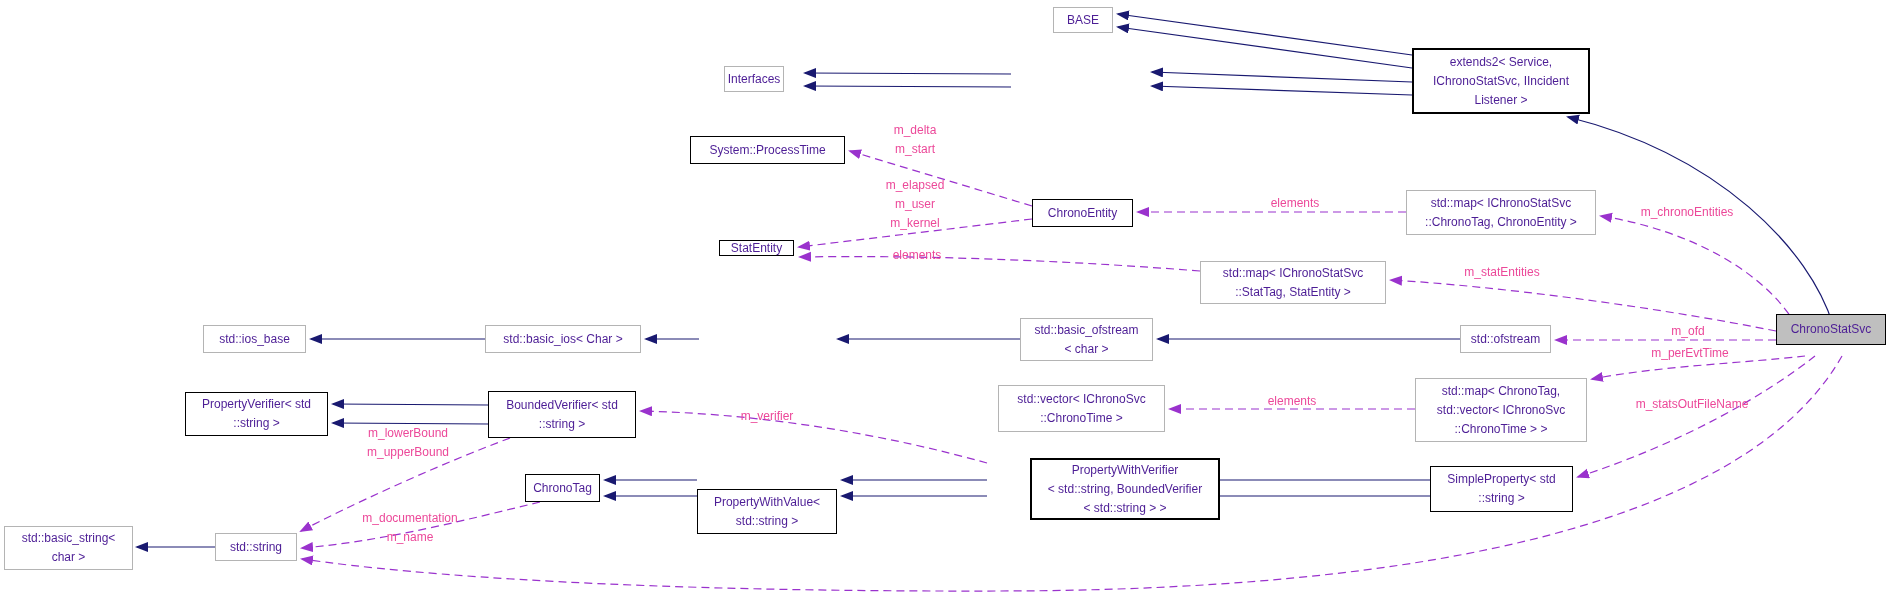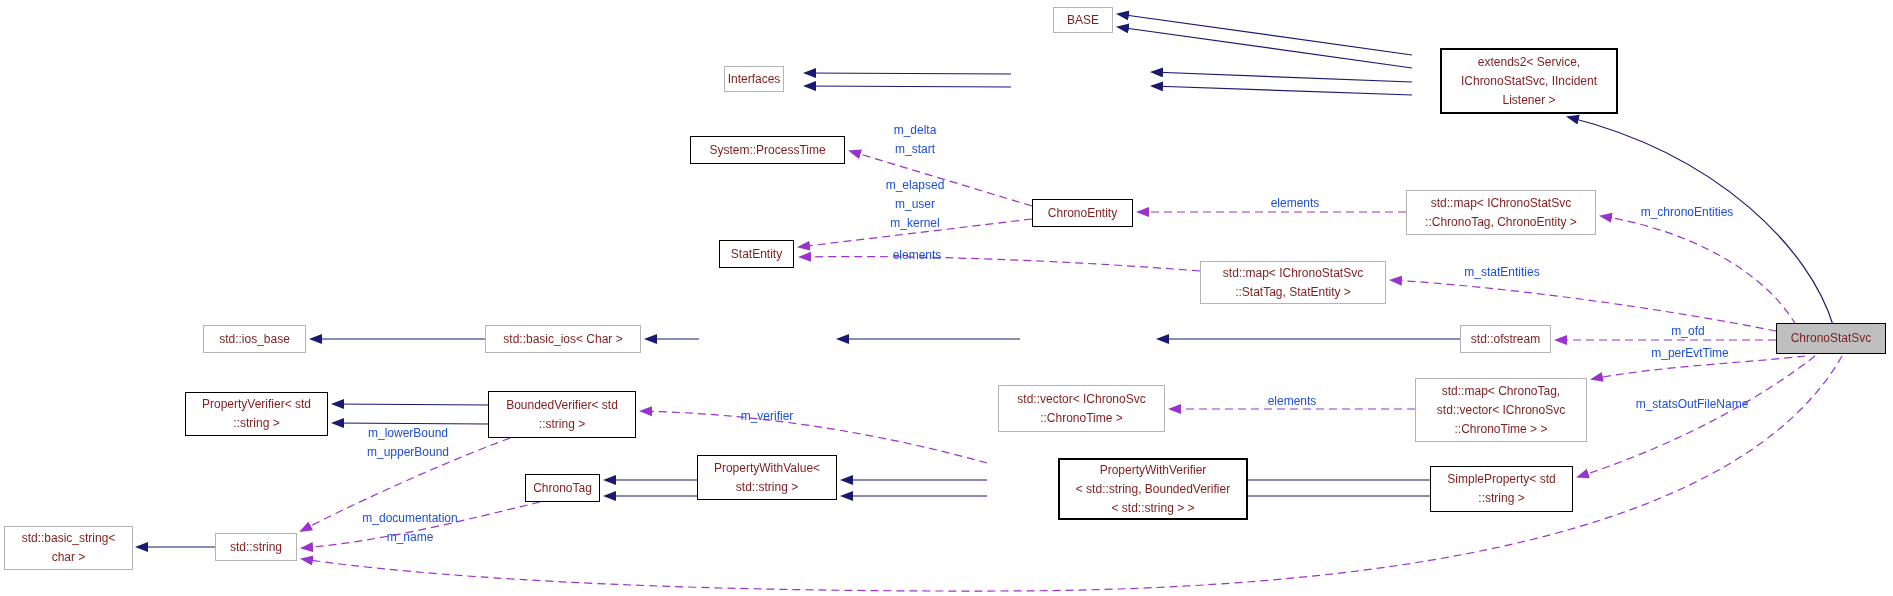--- a/index.html
+++ b/index.html
@@ -11,33 +11,33 @@
     overflow:hidden;
   }
   #edges{position:absolute;left:0;top:0;z-index:1;}
   .node{
     position:absolute;
     z-index:2;
     display:flex;align-items:center;justify-content:center;
     box-sizing:border-box;
     background:#ffffff;
     border:1px solid #000000;
-    color:#7f1d1d;
+    color:#4c1d95;
     font-size:12px;line-height:19px;
     text-align:center;
     white-space:pre-line;
   }
   .node.ext{border:1px solid #b4b4b4;}
-  .node.root{border:2px solid #000000;margin-left:28px;}
+  .node.root{border:2px solid #000000;}
   .node.hl{background:#bfbfbf;border:1px solid #000000;}
   .elabel{
     position:absolute;
     z-index:3;
     transform:translate(-50%,-50%);
-    color:#1d4ed8;
+    color:#ec4899;
     font-size:12px;line-height:19px;
     text-align:center;
     white-space:pre-line;
   }
 </style>
 </head>
 <body>
 
 <div id="canvas">
 
@@ -94,38 +94,40 @@
 
   <div class="node ext" style="left:1053px;top:7px;width:60px;height:26px">BASE</div>
   <div class="node ext" style="left:724px;top:66px;width:60px;height:26px">Interfaces</div>
   <div class="node root" style="left:1412px;top:48px;width:178px;height:66px">extends2&lt; Service,
 IChronoStatSvc, IIncident
 Listener &gt;</div>
   <div class="node" style="left:690px;top:136px;width:155px;height:28px">System::ProcessTime</div>
   <div class="node" style="left:1032px;top:199px;width:101px;height:28px">ChronoEntity</div>
   <div class="node ext" style="left:1406px;top:190px;width:190px;height:45px">std::map&lt; IChronoStatSvc
 ::ChronoTag, ChronoEntity &gt;</div>
-  <div class="node" style="left:719px;top:240px;width:75px;height:28px">StatEntity</div>
+  <div class="node" style="left:719px;top:240px;width:75px;height:16px">StatEntity</div>
   <div class="node ext" style="left:1200px;top:261px;width:186px;height:43px">std::map&lt; IChronoStatSvc
 ::StatTag, StatEntity &gt;</div>
   <div class="node ext" style="left:203px;top:325px;width:103px;height:28px">std::ios_base</div>
   <div class="node ext" style="left:485px;top:325px;width:156px;height:28px">std::basic_ios&lt; Char &gt;</div>
+  <div class="node ext" style="left:1020px;top:318px;width:133px;height:43px">std::basic_ofstream
+&lt; char &gt;</div>
   <div class="node ext" style="left:1460px;top:325px;width:91px;height:28px">std::ofstream</div>
-  <div class="node hl" style="left:1776px;top:323px;width:110px;height:31px">ChronoStatSvc</div>
+  <div class="node hl" style="left:1776px;top:314px;width:110px;height:31px">ChronoStatSvc</div>
   <div class="node ext" style="left:998px;top:385px;width:167px;height:47px">std::vector&lt; IChronoSvc
 ::ChronoTime &gt;</div>
   <div class="node ext" style="left:1415px;top:378px;width:172px;height:64px">std::map&lt; ChronoTag,
 std::vector&lt; IChronoSvc
 ::ChronoTime &gt; &gt;</div>
   <div class="node" style="left:185px;top:392px;width:143px;height:44px">PropertyVerifier&lt; std
 ::string &gt;</div>
   <div class="node" style="left:488px;top:391px;width:148px;height:47px">BoundedVerifier&lt; std
 ::string &gt;</div>
   <div class="node" style="left:525px;top:474px;width:75px;height:28px">ChronoTag</div>
-  <div class="node" style="left:697px;top:455px;width:140px;height:45px">PropertyWithValue&lt;
+  <div class="node" style="left:697px;top:489px;width:140px;height:45px">PropertyWithValue&lt;
 std::string &gt;</div>
   <div class="node root" style="left:1030px;top:458px;width:190px;height:62px">PropertyWithVerifier
 &lt; std::string, BoundedVerifier
 &lt; std::string &gt; &gt;</div>
   <div class="node" style="left:1430px;top:466px;width:143px;height:46px">SimpleProperty&lt; std
 ::string &gt;</div>
   <div class="node ext" style="left:4px;top:526px;width:129px;height:44px">std::basic_string&lt;
 char &gt;</div>
   <div class="node ext" style="left:215px;top:533px;width:82px;height:28px">std::string</div>
 

